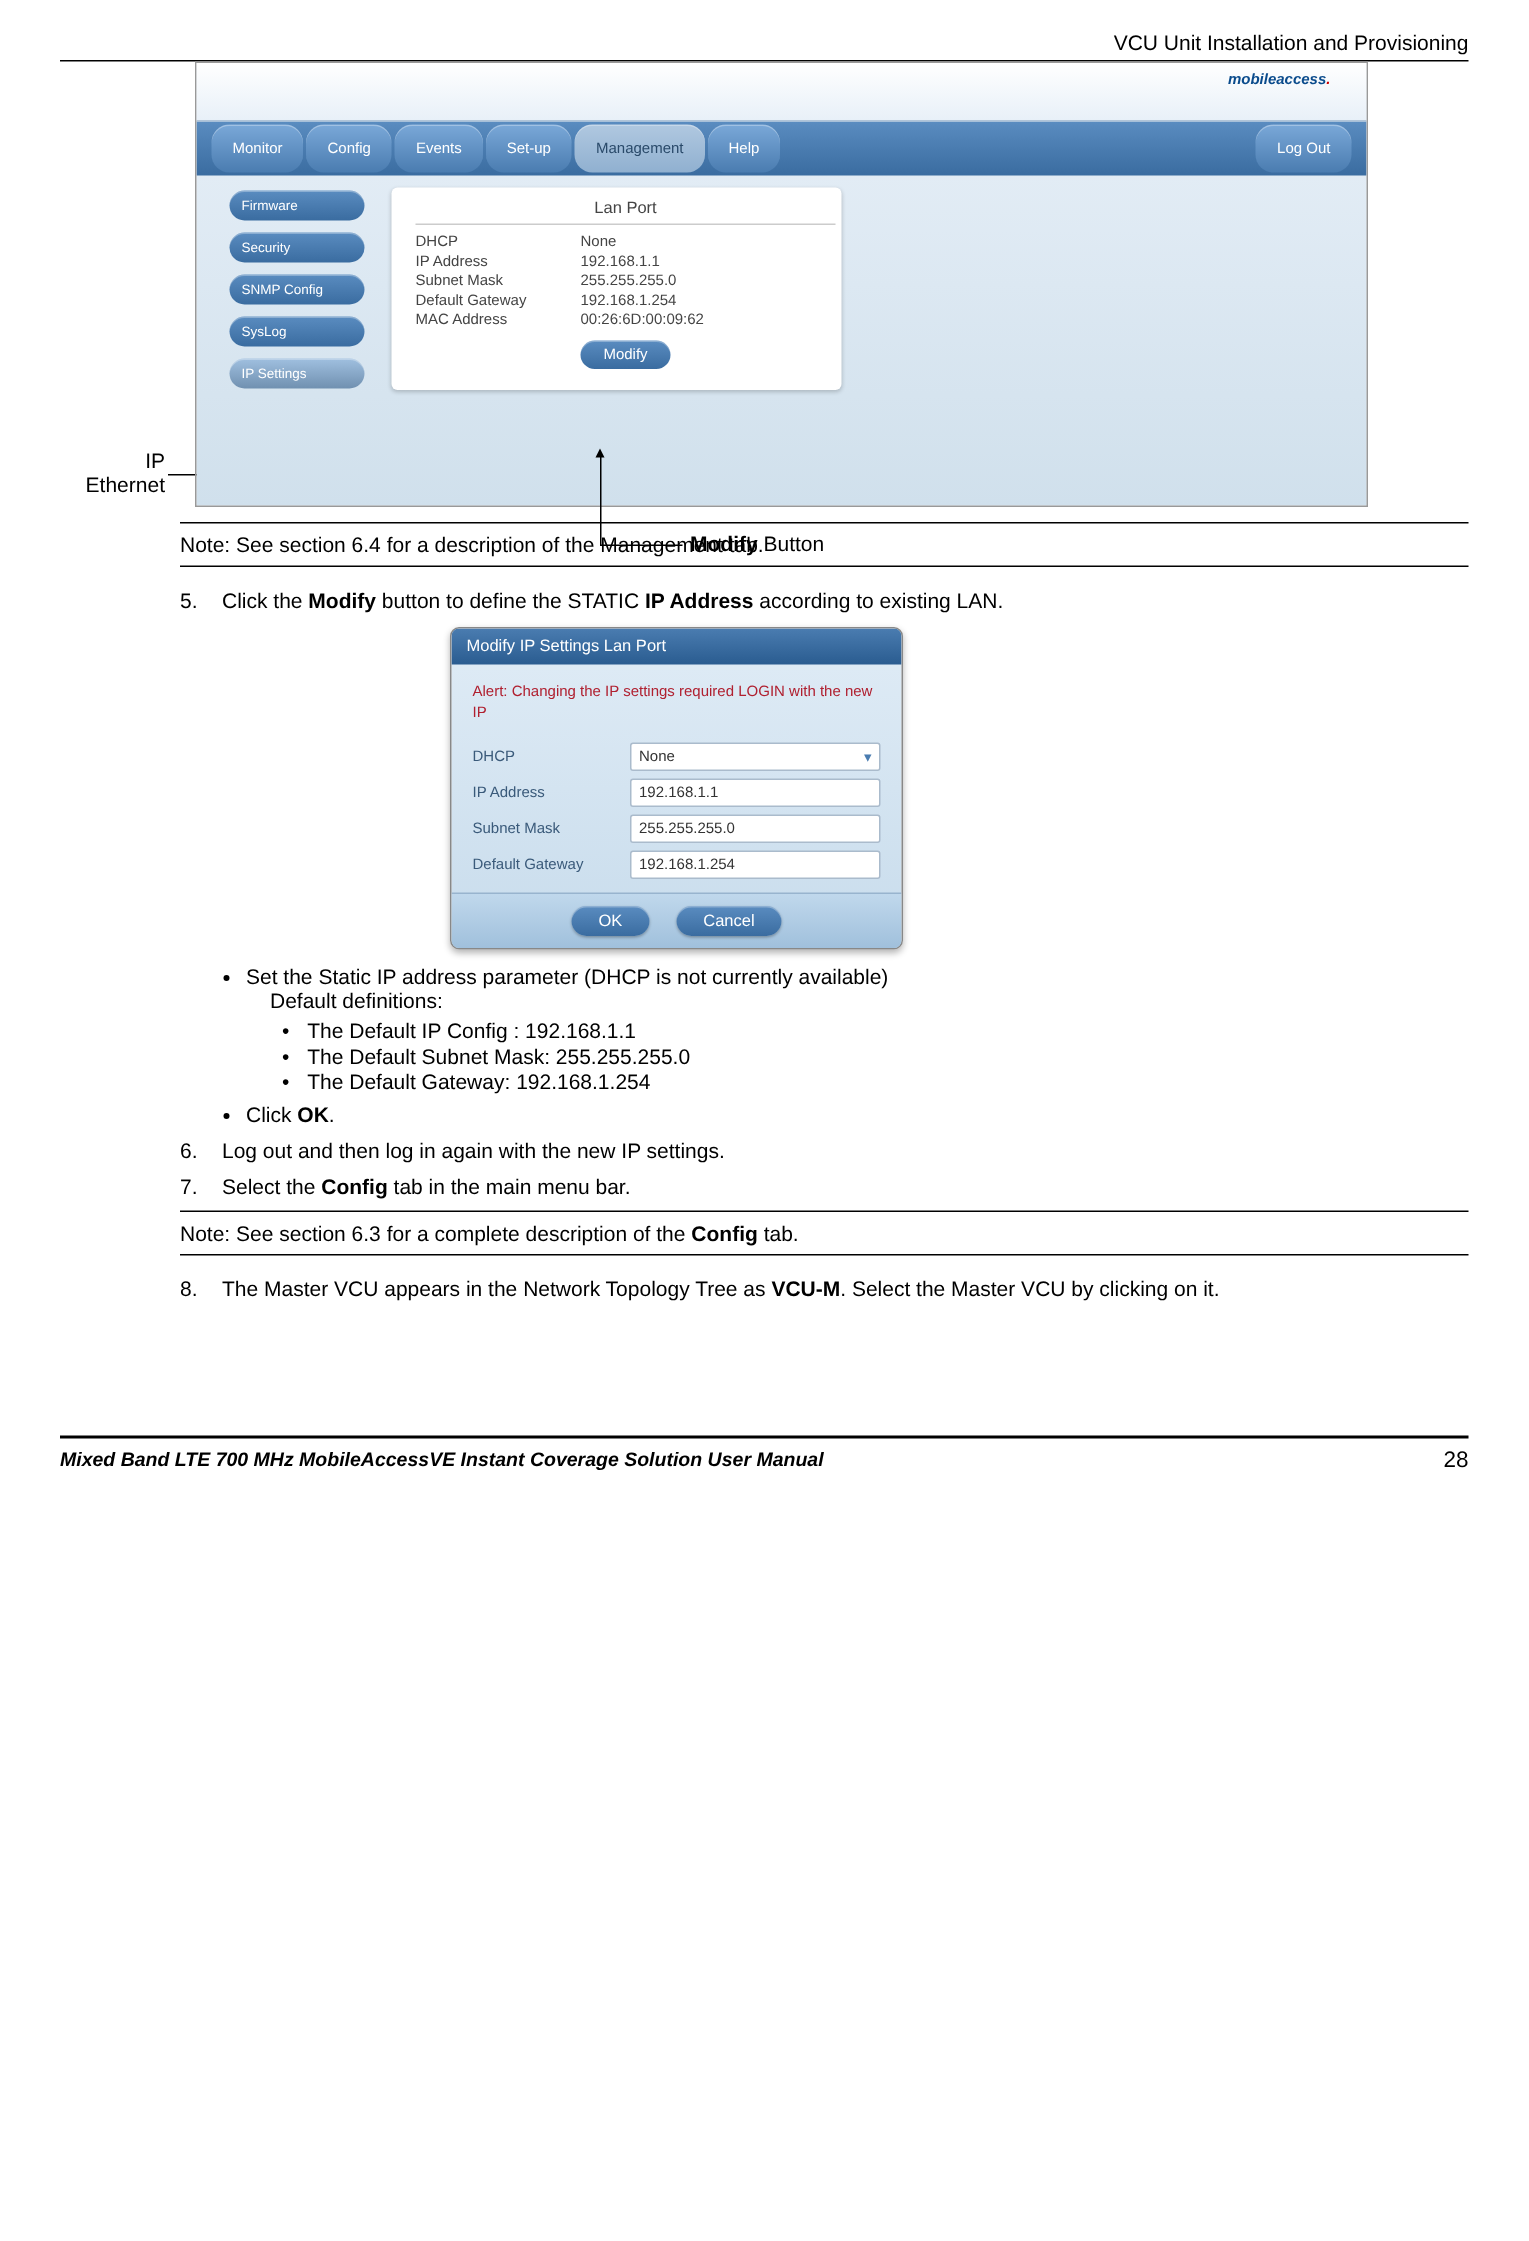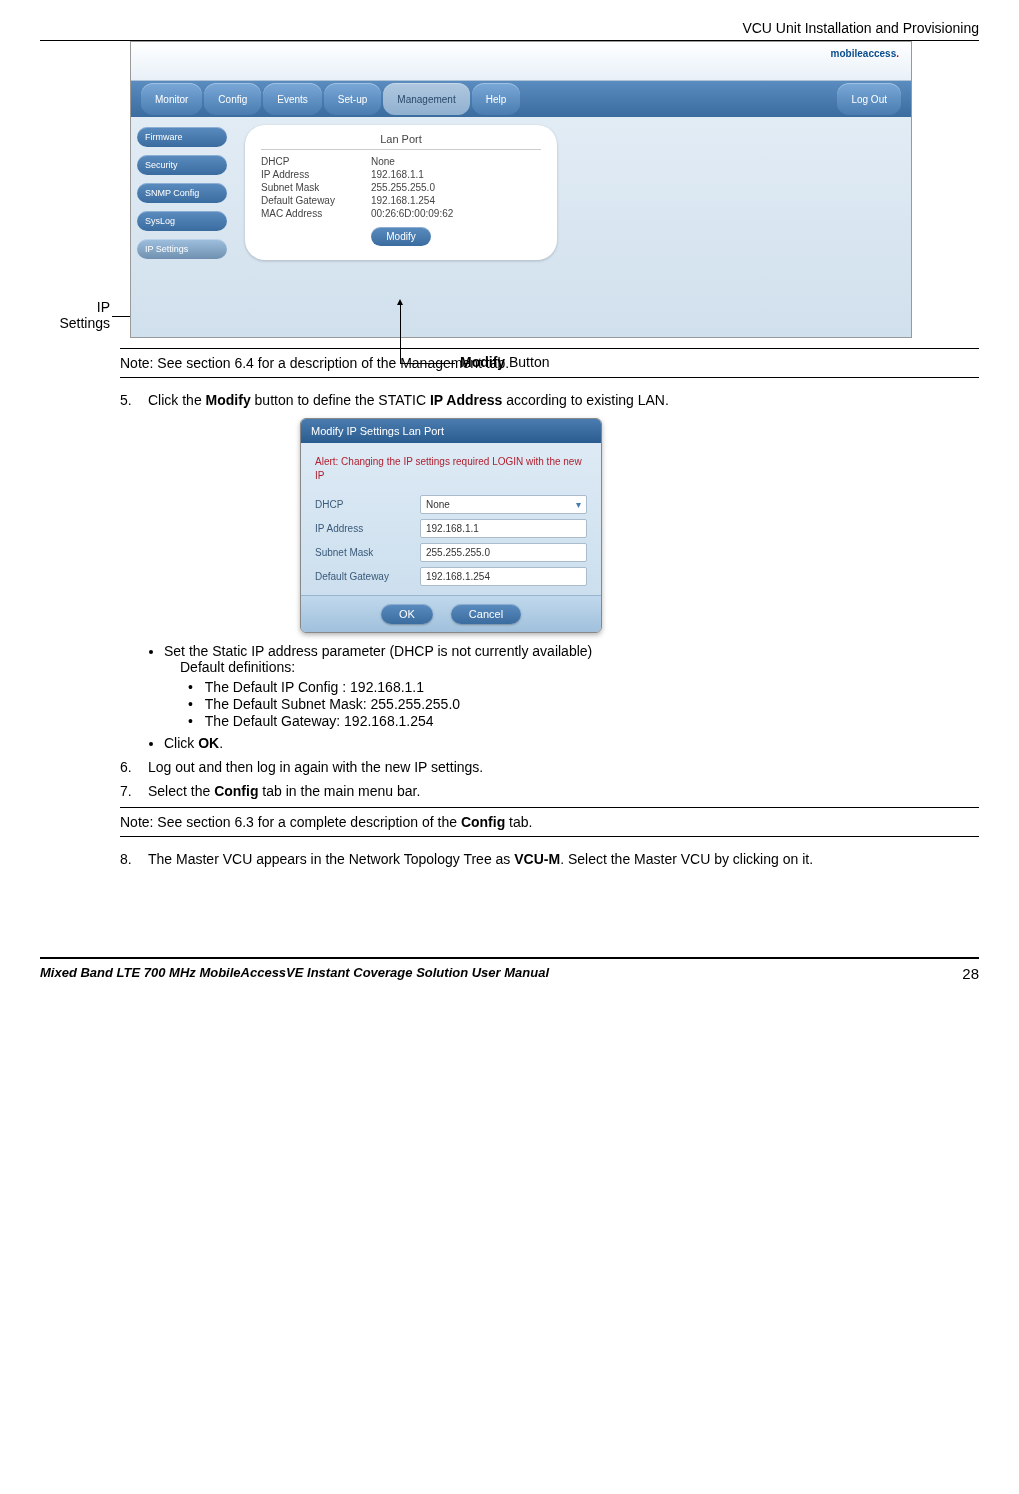--- a/index.html
+++ b/index.html
@@ -50,23 +50,24 @@
       overflow: hidden;
     }
     .mgmt-topbar {
       height: 38px;
       background: linear-gradient(#fff, #e8f0f8);
       border-bottom: 1px solid #b0c4d8;
       position: relative;
     }
     .mgmt-logo {
       position: absolute;
-      right: 12px;
+      right: 24px;
       top: 6px;
       font-size: 10px;
+      font-style: italic;
       color: #0a4b8c;
       font-weight: bold;
     }
     .mgmt-logo .dot { color: #cc0000; }
     .mgmt-nav {
       height: 32px;
       background: linear-gradient(#5a8cc0, #3a6ca0);
       padding: 2px 10px;
       display: flex;
       gap: 2px;
@@ -84,20 +85,21 @@
     .nav-pill.active {
       background: linear-gradient(#b0c8e0, #90b0d0);
       color: #2a4a6a;
     }
     .nav-pill.logout {
       margin-left: auto;
     }
     .mgmt-body {
       display: flex;
       height: 225px;
+      margin-left: 16px;
     }
     .mgmt-sidebar {
       width: 90px;
       padding: 10px 6px;
       display: flex;
       flex-direction: column;
       gap: 8px;
     }
     .side-pill {
       background: linear-gradient(#5a8cc0, #3a6ca0);
@@ -110,23 +112,23 @@
     }
     .side-pill.active {
       background: linear-gradient(#a0c0e0, #7090b0);
     }
     .mgmt-panel {
       flex: 1;
       padding: 8px 12px;
     }
     .lan-panel {
       background: #fff;
-      border-radius: 20px;
+      border-radius: 4px;
       width: 280px;
-      padding: 8px 16px 14px 16px;
+      padding: 8px 4px 14px 16px;
       box-shadow: 0 1px 3px rgba(0,0,0,0.2);
     }
     .lan-title {
       text-align: center;
       font-size: 11px;
       color: #444;
       padding-bottom: 4px;
       border-bottom: 1px solid #ccc;
       margin-bottom: 6px;
     }
@@ -311,21 +313,21 @@
 <body>
 
 <div class="page-header">
   <span>VCU Unit Installation and Provisioning</span>
 </div>
 
 <div class="content">
 
   <div class="screenshot1-wrapper">
     <div class="ip-label" style="white-space:pre-line;">IP
-Settings</div>
+Ethernet</div>
     <div class="ip-line"></div>
 
     <div class="mgmt-screenshot">
       <div class="mgmt-topbar">
         <span class="mgmt-logo"><span>mobileaccess</span><span class="dot">.</span></span>
       </div>
       <div class="mgmt-nav">
         <div class="nav-pill">
             <span>Monitor</span>
           </div>

